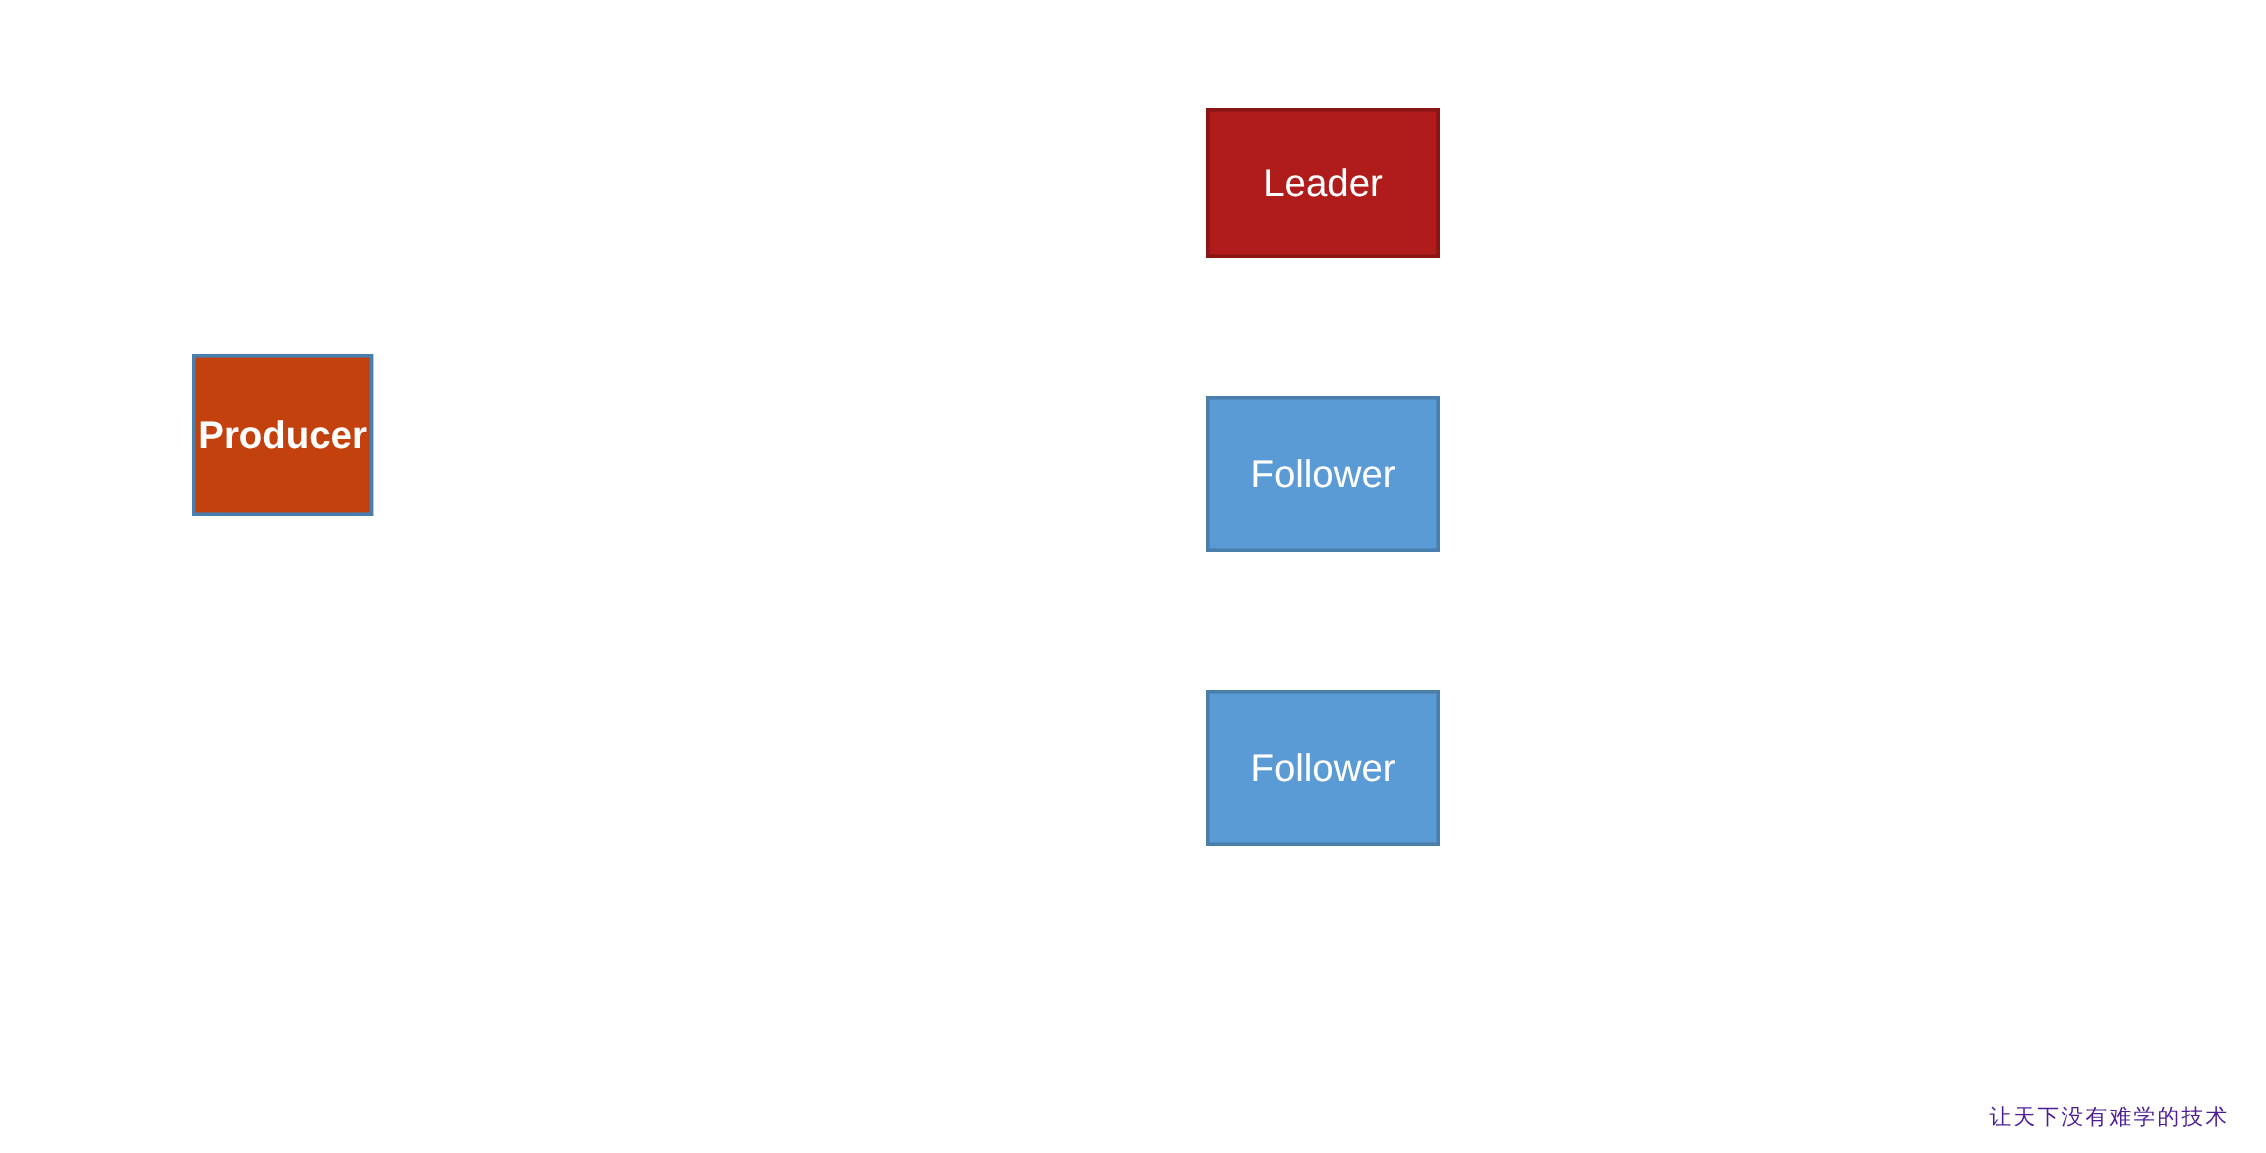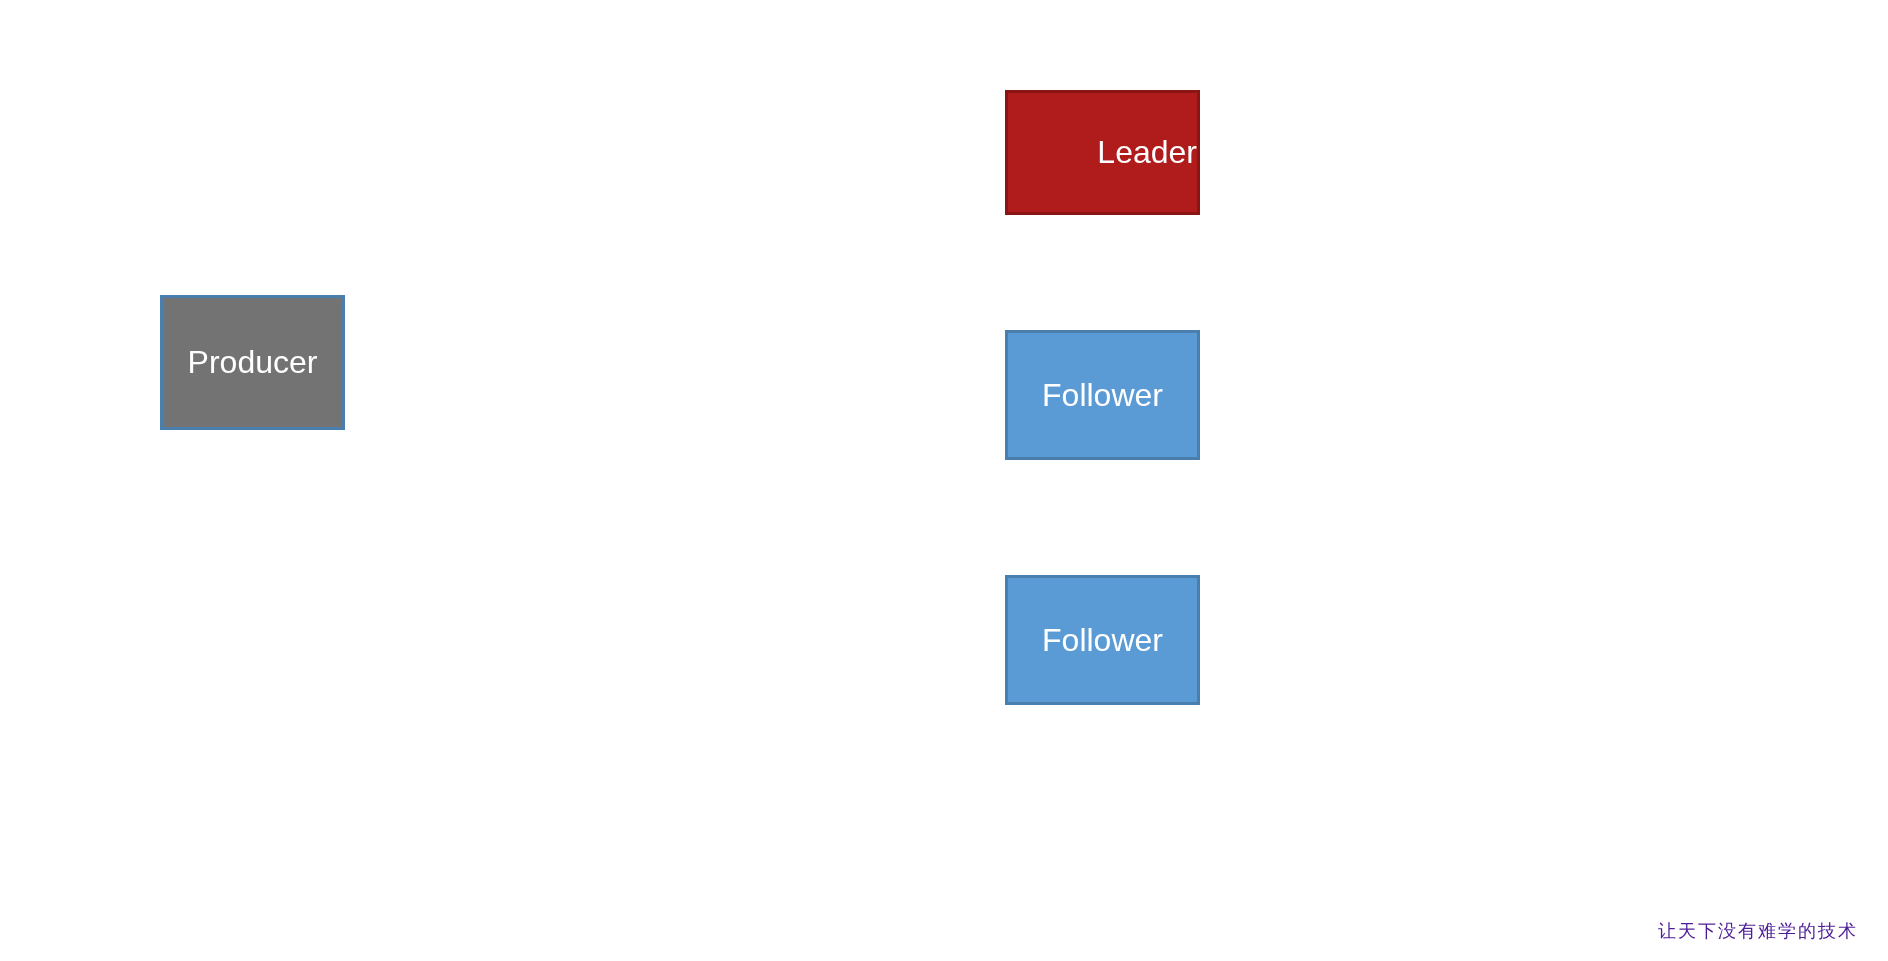--- a/index.html
+++ b/index.html
@@ -28,36 +28,36 @@
       display: flex;
       align-items: center;
       justify-content: center;
       color: #ffffff;
       font-size: 32px;
       font-weight: 400;
       border: 3px solid rgba(0,0,0,0.15);
     }
 
     .node-producer {
-      background-color: #737373;
+      background-color: #c2410c;
       border-color: #4a7ead;
       left: 160px;
       top: 295px;
-      width: 185px;
+      width: 151px;
       height: 135px;
+      font-weight: bold;
     }
 
     .node-leader {
       background-color: #b01c1c;
       border-color: #8b1515;
       left: 1005px;
       top: 90px;
       width: 195px;
       height: 125px;
-      justify-content: flex-end;
     }
 
     .node-follower1 {
       background-color: #5b9bd5;
       border-color: #4a7ead;
       left: 1005px;
       top: 330px;
       width: 195px;
       height: 130px;
     }

